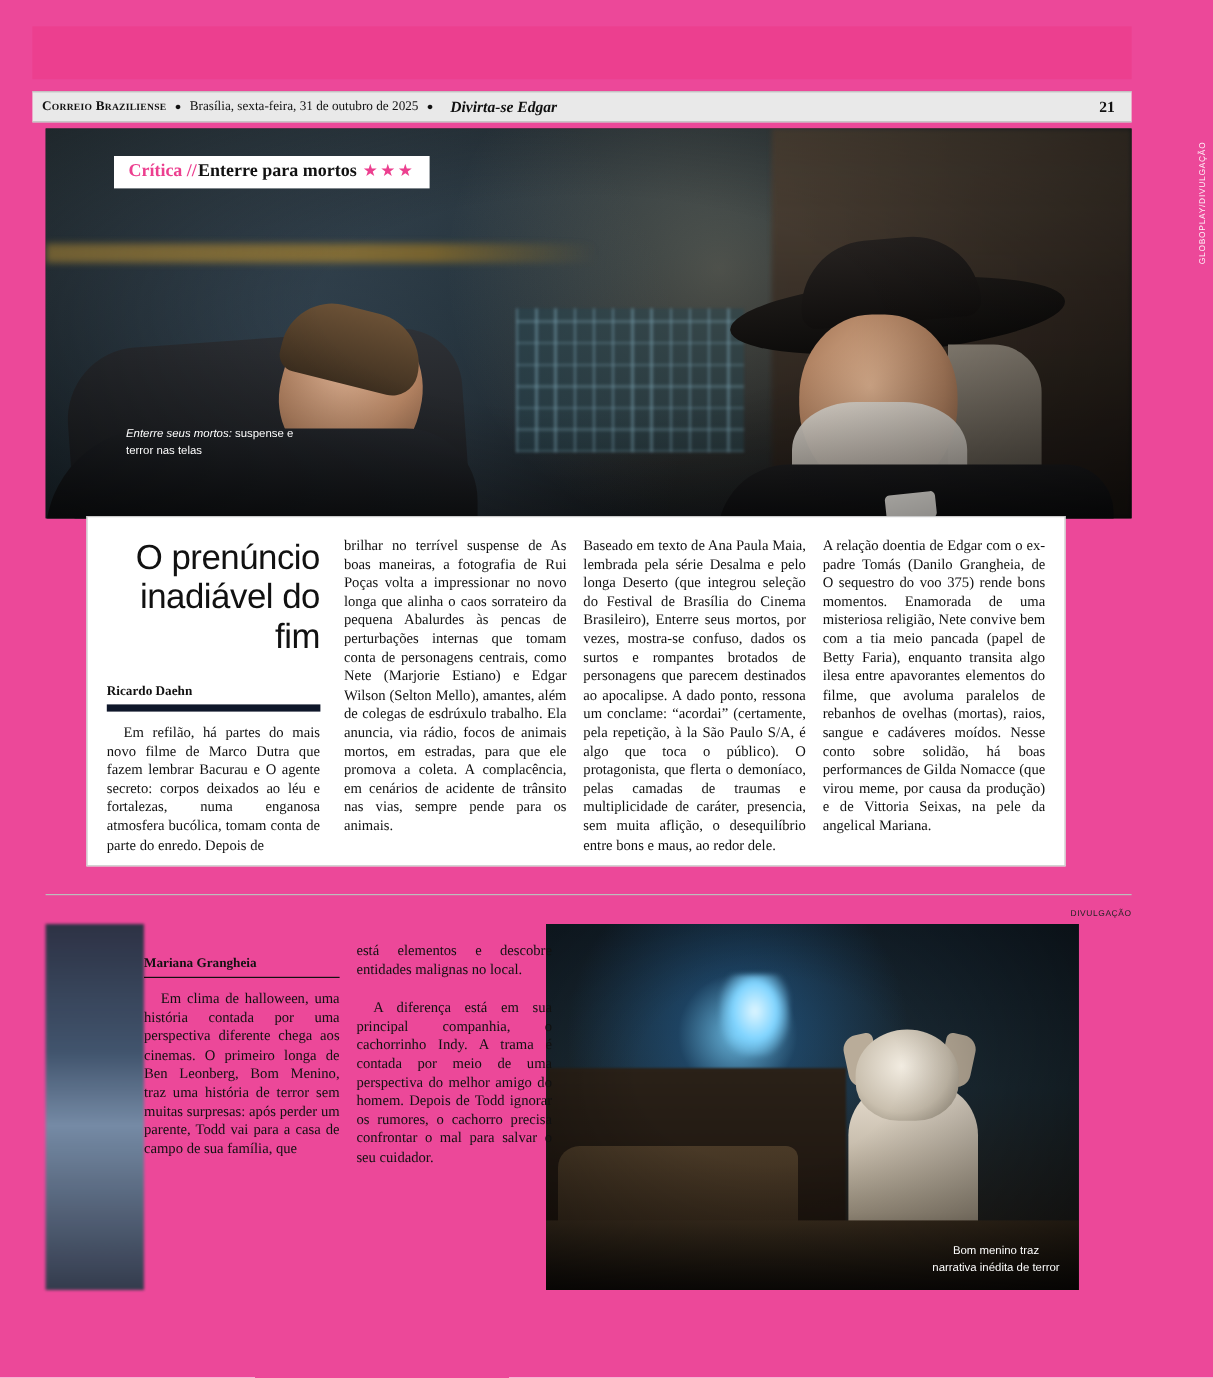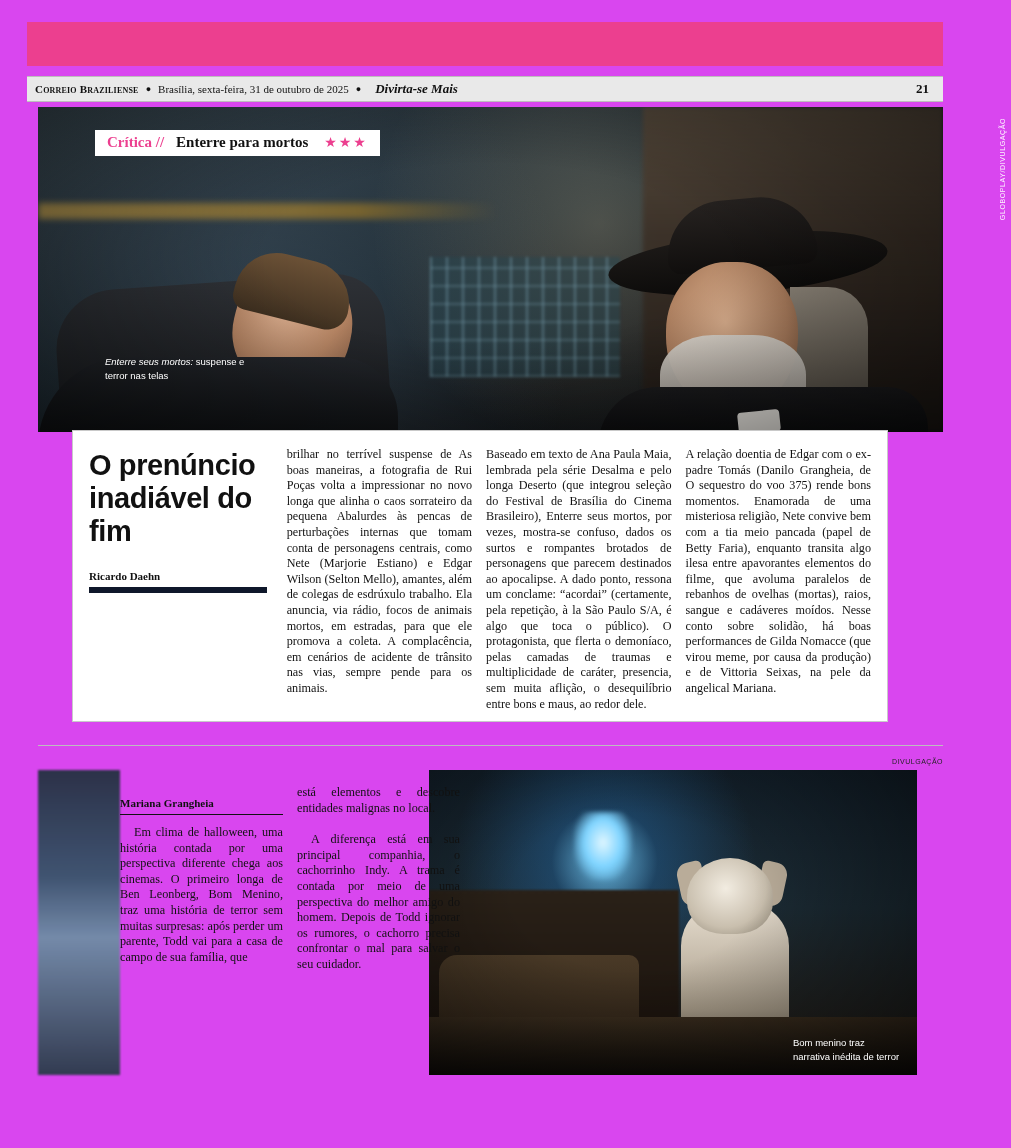--- a/index.html
+++ b/index.html
@@ -14,21 +14,21 @@
     color: #111;
     position: relative;
     overflow: hidden;
   }
 
   .page {
     position: absolute;
     left: 0; top: 0;
     width: 1011px;
     height: 1148px;
-    background: #d946ef;
+    background: #ec4899;
   }
 
   
   .top-bar {
     position: absolute;
     left: 27px;
     top: 22px;
     width: 916px;
     height: 44px;
     background: #ec3f8f;
@@ -236,21 +236,21 @@
     opacity: .95;
   }
 
   
   .critica {
     position: absolute;
     left: 95px;
     top: 130px;
     display: flex;
     align-items: flex-end;
-    gap: 12px;
+    gap: 1px;
     background: #ffffff;
     padding: 4px 12px 5px 12px;
   }
   .critica .label {
     color: #ec3f8f;
     font-weight: bold;
     font-size: 15px;
     font-family: "Liberation Serif", serif;
   }
   .critica .movie {
@@ -293,26 +293,27 @@
     display: flex;
     gap: 14px;
   }
   .a1-col-head {
     width: 188px;
     box-sizing: border-box;
     padding-right: 6px;
   }
   .a1-title {
     font-family: "Liberation Sans", sans-serif;
-    font-weight: bold;
+    font-weight: normal;
     font-size: 29px;
     line-height: 33px;
     letter-spacing: -.4px;
     color: #111;
     margin: 4px 0 0 0;
+    text-align: right;
   }
   .byline {
     font-family: "Liberation Serif", serif;
     font-weight: bold;
     font-size: 11px;
     color: #111;
     margin-top: 22px;
     padding-bottom: 5px;
     border-bottom: 6px solid #0f172a;
   }
@@ -348,26 +349,27 @@
     position: absolute;
     right: 68px;
     top: 758px;
     font-family: "Liberation Sans", sans-serif;
     font-size: 7px;
     letter-spacing: .5px;
     color: #222;
   }
   .art2-photo {
     position: absolute;
-    left: 429px;
+    left: 455px;
     top: 770px;
-    width: 488px;
+    width: 444px;
     height: 305px;
     overflow: hidden;
     background: #0a0d10;
+    text-align: center;
   }
   .p2-bg {
     position: absolute; inset: 0;
     background:
       radial-gradient(circle at 36% 30%, rgba(120,210,255,0.85) 0%, rgba(40,120,190,0.35) 14%, rgba(0,0,0,0) 40%),
       linear-gradient(180deg,#13202b 0%, #1b2a33 45%, #241c14 100%);
   }
   .p2-lamp {
     position: absolute;
     left: 145px; top: 42px;
@@ -489,21 +491,21 @@
 
 <div class="page">
 
   <div class="top-bar"></div>
 
   <div class="masthead">
     <span class="logo">Correio Braziliense</span>
     <span class="bullet">●</span>
     <span class="dateline">Brasília, sexta-feira, 31 de outubro de 2025</span>
     <span class="bullet">●</span>
-    <span class="section">Divirta-se Mais</span>
+    <span class="section">Divirta-se Edgar</span>
     <span class="pagenum">21</span>
   </div>
 
   <div class="hero">
     <div class="hero-img"></div>
     <div class="hero-beam"></div>
     <div class="hero-grid"></div>
     <div class="hero-wall"></div>
     <div class="man-l-body"></div>
     <div class="man-l-head"></div>
@@ -529,20 +531,23 @@
 
   <div class="hero-caption">
     <i>Enterre seus mortos:</i>
     <span>suspense e terror nas telas</span>
   </div>
 
   <div class="article1">
     <div class="a1-col-head">
       <div class="a1-title">O prenúncio inadiável do fim</div>
       <div class="byline">Ricardo Daehn</div>
+      <div class="col-text">
+        <p class="first">Em refilão, há partes do mais novo filme de Marco Dutra que fazem lembrar Bacurau e O agente secreto: corpos deixados ao léu e fortalezas, numa enganosa atmosfera bucólica, tomam conta de parte do enredo. Depois de</p>
+      </div>
     </div>
     <div class="a1-col c2 col-text">
       <p>brilhar no terrível suspense de As boas maneiras, a fotografia de Rui Poças volta a impressionar no novo longa que alinha o caos sorrateiro da pequena Abalurdes às pencas de perturbações internas que tomam conta de personagens centrais, como Nete (Marjorie Estiano) e Edgar Wilson (Selton Mello), amantes, além de colegas de esdrúxulo trabalho. Ela anuncia, via rádio, focos de animais mortos, em estradas, para que ele promova a coleta. A complacência, em cenários de acidente de trânsito nas vias, sempre pende para os animais.</p>
     </div>
     <div class="a1-col c3 col-text">
       <p>Baseado em texto de Ana Paula Maia, lembrada pela série Desalma e pelo longa Deserto (que integrou seleção do Festival de Brasília do Cinema Brasileiro), Enterre seus mortos, por vezes, mostra-se confuso, dados os surtos e rompantes brotados de personagens que parecem destinados ao apocalipse. A dado ponto, ressona um conclame: “acordai” (certamente, pela repetição, à la São Paulo S/A, é algo que toca o público). O protagonista, que flerta o demoníaco, pelas camadas de traumas e multiplicidade de caráter, presencia, sem muita aflição, o desequilíbrio entre bons e maus, ao redor dele.</p>
     </div>
     <div class="a1-col c4 col-text">
       <p>A relação doentia de Edgar com o ex-padre Tomás (Danilo Grangheia, de O sequestro do voo 375) rende bons momentos. Enamorada de uma misteriosa religião, Nete convive bem com a tia meio pancada (papel de Betty Faria), enquanto transita algo ilesa entre apavorantes elementos do filme, que avoluma paralelos de rebanhos de ovelhas (mortas), raios, sangue e cadáveres moídos. Nesse conto sobre solidão, há boas performances de Gilda Nomacce (que virou meme, por causa da produção) e de Vittoria Seixas, na pele da angelical Mariana.</p>
     </div>

